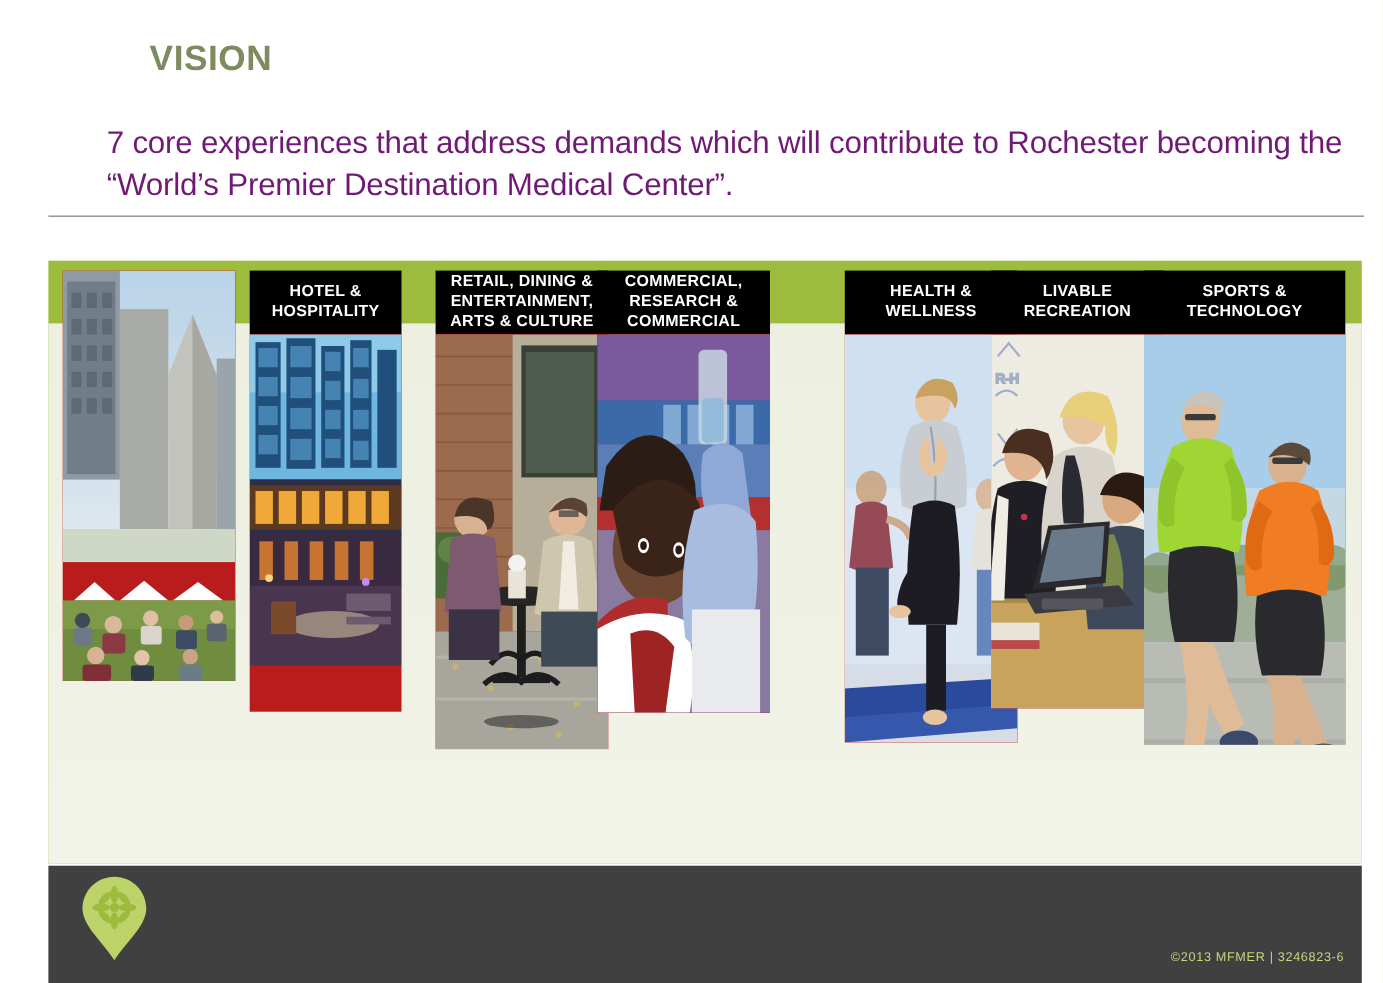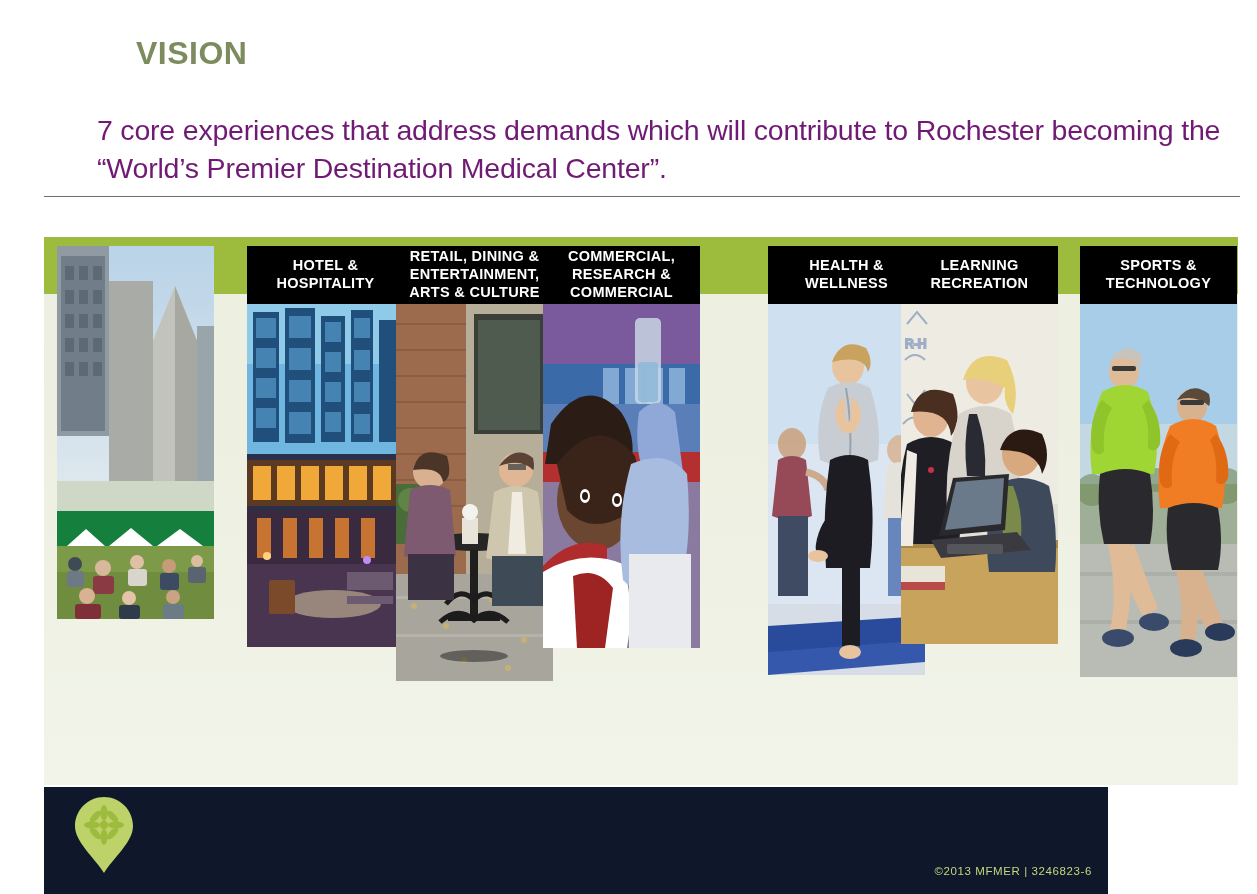--- a/index.html
+++ b/index.html
@@ -82,35 +82,35 @@
     align-items: center;
     justify-content: center;
     height: 58px;
     box-sizing: border-box;
     padding: 2px 3px;
   }
   .panel-photo {
     width: 100%;
     position: relative;
     overflow: hidden;
-    background: #15803d;
+    background: #b91c1c;
   }
   .panel-photo .ph {
     position: absolute;
     left: 0; top: 0; right: 0; bottom: 0;
   }
 
   
   #footer-band {
     position: absolute;
     left: 44px;
     top: 787px;
-    width: 1064px;
+    width: 1194px;
     height: 107px;
-    background: #0f172a;
+    background: #404040;
   }
   #footer-logo {
     position: absolute;
     left: 28px;
     top: 8px;
     width: 64px;
     height: 80px;
   }
   #footer-copyright {
     position: absolute;
@@ -190,21 +190,21 @@
             <rect x="18" y="358" width="26" height="15" fill="#7e2f38" rx="3"></rect>
           <circle cx="72" cy="352" r="7" fill="#e3c4a8"></circle>
             <rect x="62" y="359" width="21" height="14" fill="#2f3a4a" rx="3"></rect>
           <circle cx="116" cy="351" r="7" fill="#caa385"></circle>
             <rect x="106" y="358" width="21" height="15" fill="#6b7c86" rx="3"></rect>
         </g>
       </svg>
     </div>
   </div>
 
-  <div class="panel" style="left:183px; width:157px;margin-left:20px;">
+  <div class="panel" style="left:183px; width:138px;">
     <div class="panel-header">
       <span>
         <span>HOTEL &amp;</span><br>
         <span>HOSPITALITY</span>
       </span>
     </div>
     <div class="panel-photo" style="height:343px;">
       <svg class="ph" viewBox="0 0 157 343" preserveAspectRatio="none">
         <rect x="0" y="0" width="157" height="150" fill="#6fb6e0"></rect>
         <rect x="0" y="0" width="157" height="60" fill="#8fcbe8"></rect>
@@ -410,21 +410,21 @@
           <ellipse cx="82" cy="348" rx="11" ry="7" fill="#e8c49e"></ellipse>
           <ellipse cx="50" cy="252" rx="10" ry="6" fill="#e8c49e"></ellipse>
         </g>
       </svg>
     </div>
   </div>
 
   <div class="panel" style="left:857px; width:157px;">
     <div class="panel-header">
       <span>
-        <span>LEARNING</span><br>
+        <span>LIVABLE</span><br>
         <span>RECREATION</span>
       </span>
     </div>
     <div class="panel-photo" style="height:340px;">
       <svg class="ph" viewBox="0 0 157 340" preserveAspectRatio="none">
         <rect x="0" y="0" width="157" height="340" fill="#e4e0d6"></rect>
         <rect x="0" y="0" width="157" height="200" fill="#eeebe2"></rect>
         <g stroke="#8aa0c0" stroke-width="2" fill="none" opacity="0.8">
           <path d="M6 20 l10 -12 l10 12"></path>
             <text x="4" y="44" font-size="12" fill="#7a90b4">R-H</text>
@@ -458,21 +458,21 @@
           <path d="M44 226 l56 -6 l3 -46 l-48 4z" fill="#6a7a8a"></path>
           <path d="M30 236 l86 -8 l14 18 l-90 8z" fill="#3a3a40"></path>
           <rect x="46" y="240" width="56" height="10" rx="2" fill="#55555c"></rect>
         </g>
         <rect x="0" y="262" width="44" height="16" fill="#e8e4d8"></rect>
         <rect x="0" y="278" width="44" height="8" fill="#b84a4a"></rect>
       </svg>
     </div>
   </div>
 
-  <div class="panel" style="left:1036px; width:157px;">
+  <div class="panel" style="left:996px; width:183px;">
     <div class="panel-header">
       <span>
         <span>SPORTS &amp;</span><br>
         <span>TECHNOLOGY</span>
       </span>
     </div>
     <div class="panel-photo" style="height:373px;">
       <svg class="ph" viewBox="0 0 157 373" preserveAspectRatio="none">
         <rect x="0" y="0" width="157" height="373" fill="#cfe2f0"></rect>
         <rect x="0" y="0" width="157" height="120" fill="#a8cde8"></rect>

